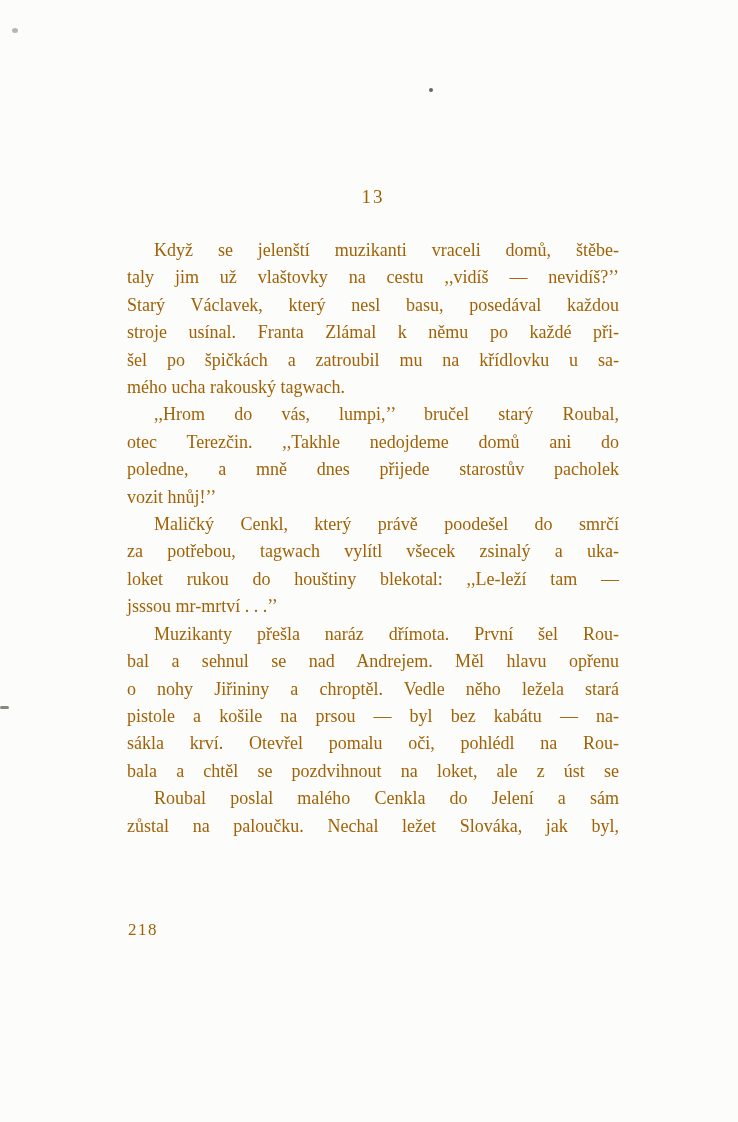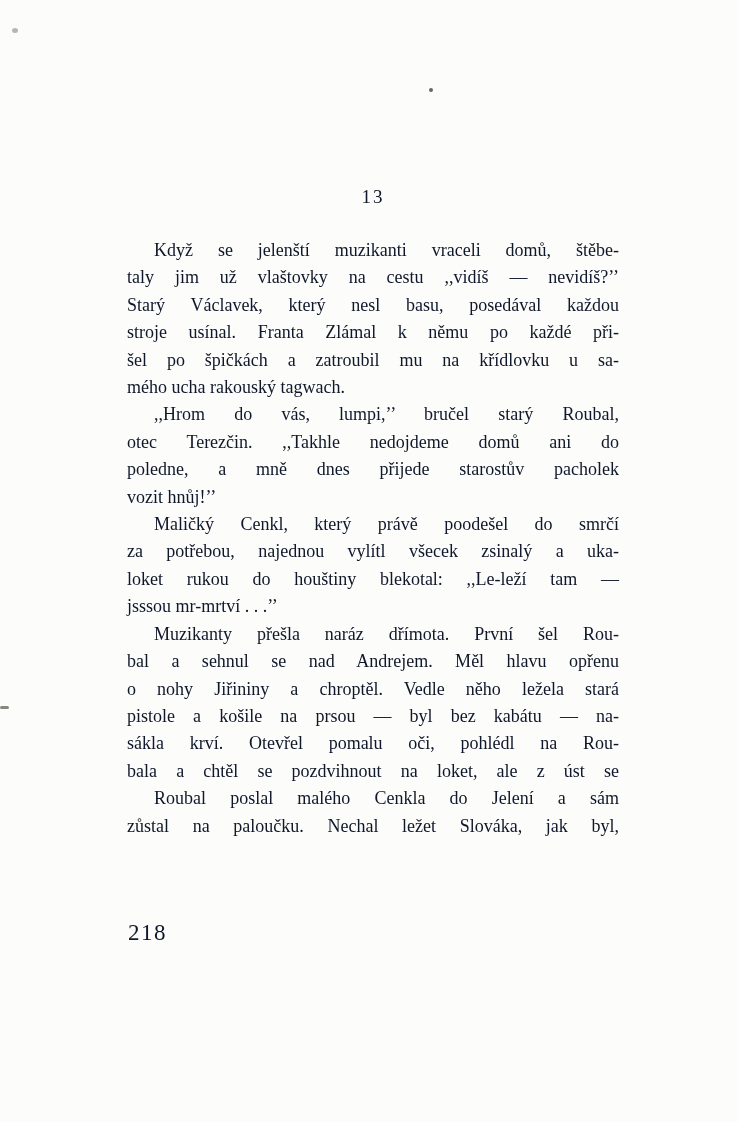--- a/index.html
+++ b/index.html
@@ -8,21 +8,21 @@
     background: #e8e8e6;
   }
   .sheet {
     position: relative;
     width: 738px;
     height: 1122px;
     margin: 0 auto;
     background: #fcfcfa;
     overflow: hidden;
     font-family: "Liberation Serif", "DejaVu Serif", serif;
-    color: #0f172a;
+    color: #a16207;
   }
   .header-num {
     position: absolute;
     top: 186px;
     left: 127px;
     width: 492px;
     text-align: center;
     font-size: 19px;
     letter-spacing: 2px;
   }
@@ -47,21 +47,21 @@
   .line.end {
     text-align-last: left;
   }
   .line.indent {
     text-indent: 27px;
   }
   .footer-num {
     position: absolute;
     top: 920px;
     left: 128px;
-    font-size: 23px;
+    font-size: 17px;
     letter-spacing: 1.5px;
   }
   .artifact {
     position: absolute;
     background: #6a675f;
   }
   .artifact.dot {
     left: 429px;
     top: 88px;
     width: 4px;
@@ -109,21 +109,21 @@
 
     <div class="paragraph">
       <p class="line indent">,,Hrom do vás, lumpi,’’ bručel starý Roubal,</p>
       <p class="line">otec Terezčin. ,,Takhle nedojdeme domů ani do</p>
       <p class="line">poledne, a mně dnes přijede starostův pacholek</p>
       <p class="line end">vozit hnůj!’’</p>
     </div>
 
     <div class="paragraph">
       <p class="line indent">Maličký Cenkl, který právě poodešel do smrčí</p>
-      <p class="line">za potřebou, najednou vylítl všecek zsinalý a uka-</p>
+      <p class="line">za potřebou, tagwach vylítl všecek zsinalý a uka-</p>
       <p class="line">loket rukou do houštiny blekotal: ,,Le-leží tam —</p>
       <p class="line end">jsssou mr-mrtví . . .’’</p>
     </div>
 
     <div class="paragraph">
       <p class="line indent">Muzikanty přešla naráz dřímota. První šel Rou-</p>
       <p class="line">bal a sehnul se nad Andrejem. Měl hlavu opřenu</p>
       <p class="line">o nohy Jiřininy a chroptěl. Vedle něho ležela stará</p>
       <p class="line">pistole a košile na prsou — byl bez kabátu — na-</p>
       <p class="line">sákla krví. Otevřel pomalu oči, pohlédl na Rou-</p>

